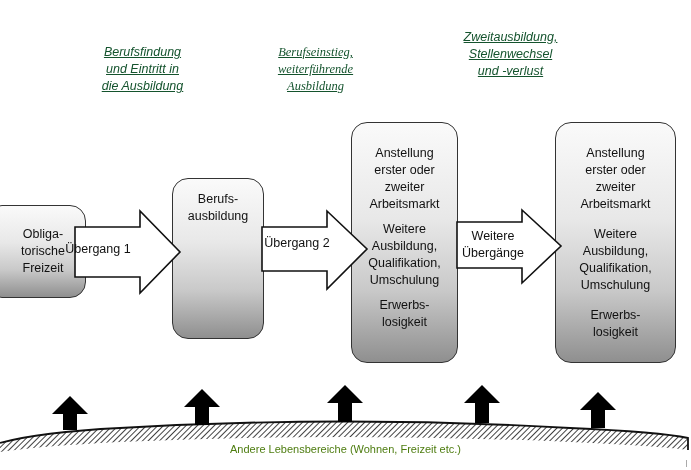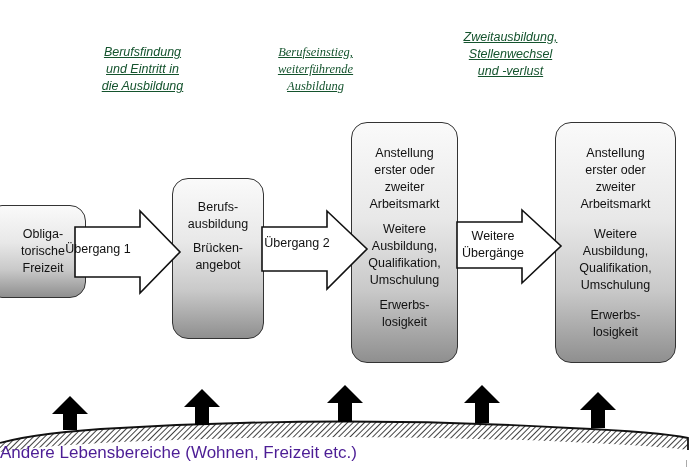--- a/index.html
+++ b/index.html
@@ -8,22 +8,22 @@
   .phase { position: absolute; text-align: center; font-style: italic; text-decoration: underline;
            font-size: 12.5px; line-height: 17px; white-space: pre-line; color: #14532d; }
   .box { position: absolute; box-sizing: border-box; border: 1.2px solid #333; border-radius: 16px;
          background: linear-gradient(to bottom, #fafafa 0%, #e8e8e8 40%, #c9c9c9 70%, #8f8f8f 100%);
          text-align: center; font-size: 12.5px; line-height: 17px; color: #111;
          display: flex; flex-direction: column; align-items: center; }
   .box .group { white-space: pre-line; }
   .arrow-label { position: absolute; text-align: center; font-size: 12.5px; line-height: 17px;
                  white-space: pre-line; color: #111; }
   svg.overlay { position: absolute; left: 0; top: 0; }
-  .bottom-label { position: absolute; left: 0; width: 691px; top: 443px; 
-                  font-size: 17px; color: #4c1d95; }
+  .bottom-label { position: absolute; left: 0; width: 691px; top: 443px; text-align: center;
+                  font-size: 11px; color: #4d7c0f; }
   .corner-mark { position: absolute; left: 686px; top: 460px; width: 1px; height: 7px; background: #aaa; }
 </style>
 </head>
 <body>
 
 <div class="phase" style="left:85px; top:44px; width:115px;">Berufsfindung
 und Eintritt in
 die Ausbildung</div>
 <div class="phase" style="left:258px; top:44px; width:115px;font-family:Liberation Serif, serif;">Berufseinstieg,
 weiterführende
@@ -31,25 +31,23 @@
 <div class="phase" style="left:448px; top:29px; width:125px;">Zweitausbildung,
 Stellenwechsel
 und -verlust</div>
 
 <div class="box" style="left:-14px; top:205px; width:100px; height:93px; justify-content:center; padding-left:14px;">
   <div class="group">Obliga-
 torische
 Freizeit</div>
 </div>
 
-<div class="box" style="left:172px; top:178px; width:92px; height:161px; padding-top:20px; gap:7px;">
+<div class="box" style="left:172px; top:178px; width:92px; height:161px; padding-top:12px; gap:7px;">
   <div class="group">Berufs-
 ausbildung</div>
-  <div class="group">Brücken-
-angebot</div>
 </div>
 
 <div class="box" style="left:351px; top:122px; width:107px; height:241px; padding-top:22px; gap:8px;">
   <div class="group">Anstellung
 erster oder
 zweiter
 Arbeitsmarkt</div>
   <div class="group">Weitere
 Ausbildung,
 Qualifikation,

